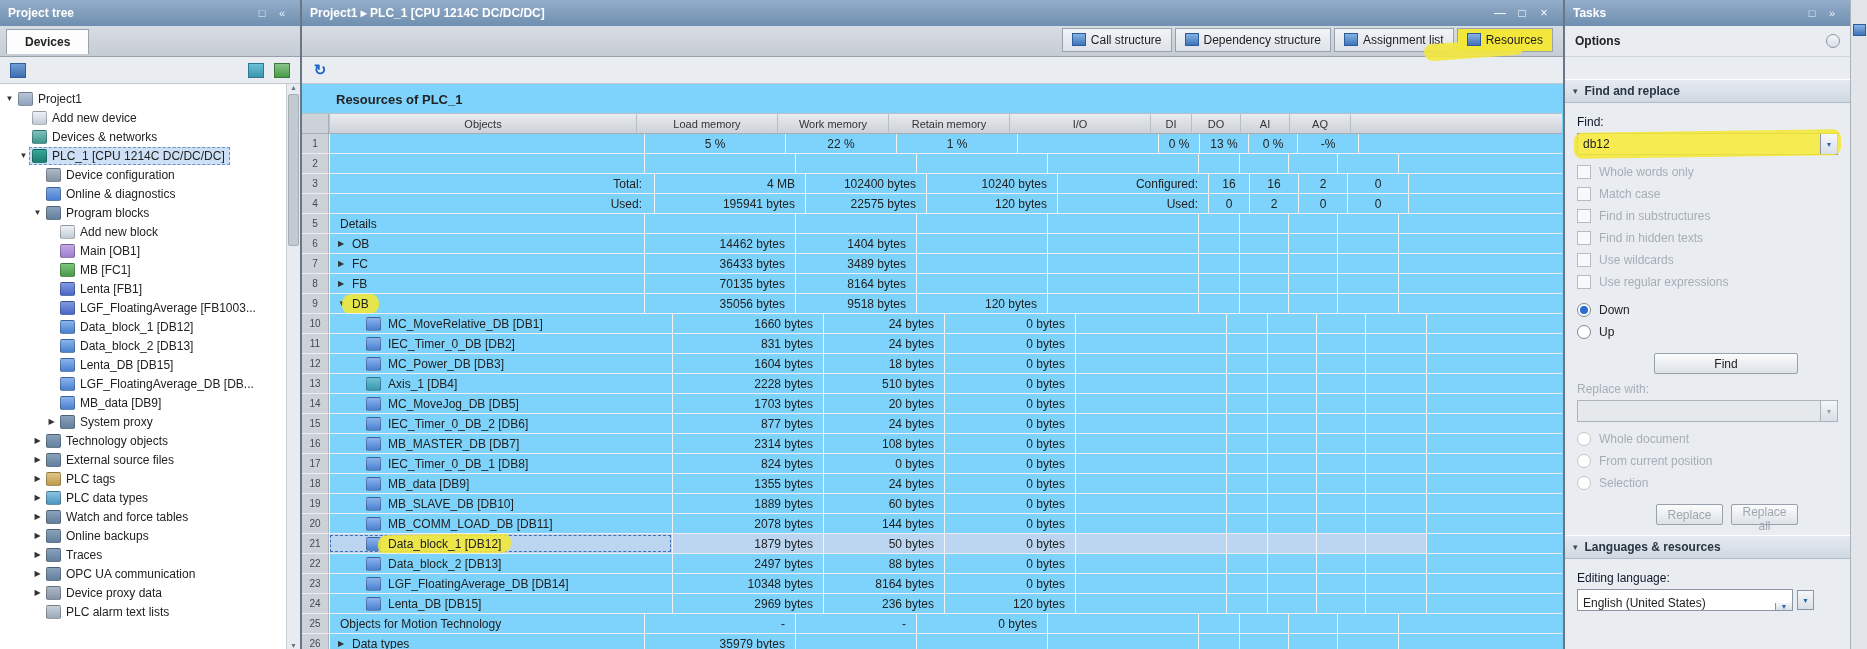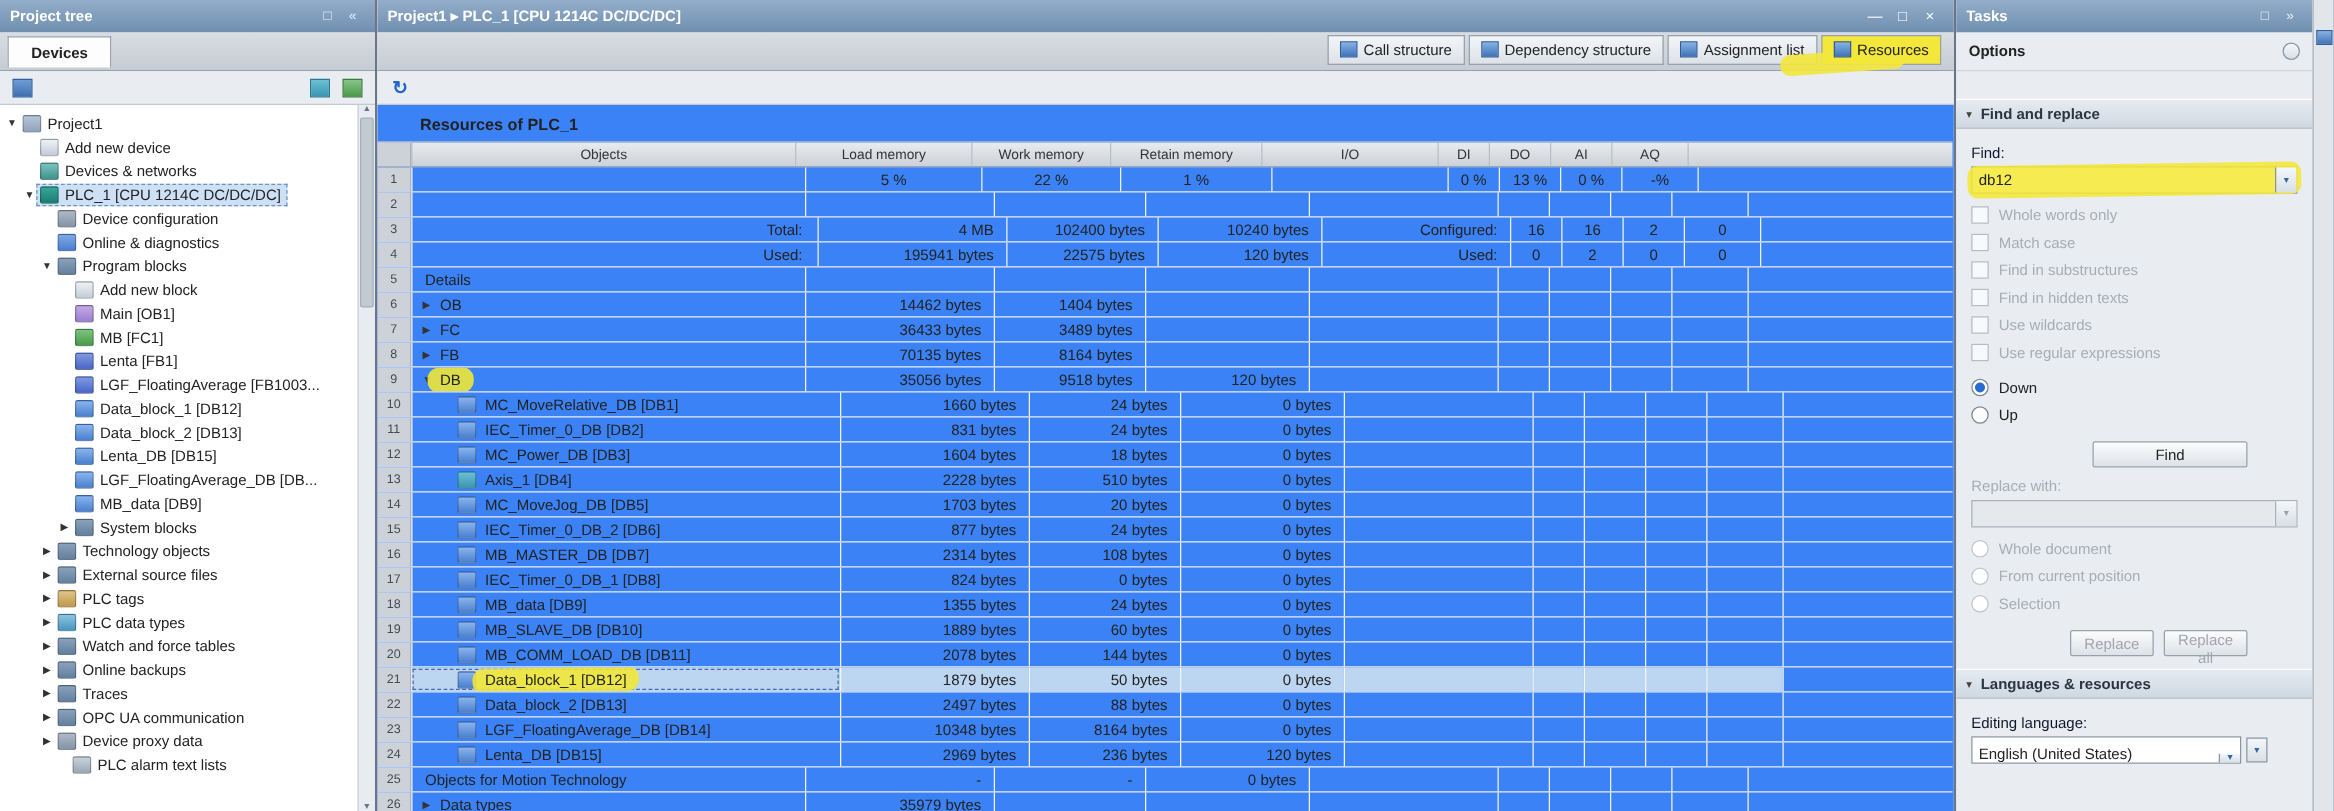--- a/index.html
+++ b/index.html
@@ -63,21 +63,21 @@
   .ic-axis{background:linear-gradient(#6cc0d4,#3a96b0)}
   .ic-tags{background:linear-gradient(#e0c48a,#c09a4a)}
   .ic-datatypes{background:linear-gradient(#8ac4e0,#4a96c0)}
   .ic-proxy{background:linear-gradient(#aeb9c6,#8494a6)}
   .ic-program-info{background:linear-gradient(#8ac48a,#5a9a5a)}
   .ic-textlist{background:linear-gradient(#c8d2dc,#9aa8b6)}
   .vscroll{width:13px;flex:none;background:#e8ecf0;border-left:1px solid #c8d0d8;display:flex;flex-direction:column;align-items:center;font-size:7px;color:#6a7480}
   .vscroll .thumb{width:9px;height:150px;margin-top:3px;background:#c2cad2;border:1px solid #a6aeb6;border-radius:2px}
 
   
-  .content{flex:1;background:#3b82f6;overflow:hidden}
+  .content{flex:1;background:#7dd3fc;overflow:hidden}
   .sec-title{font-weight:bold;font-size:13px;color:#222;padding:8px 0 6px 34px}
   .thead,.trow{display:flex;width:1260px}
   .cell{display:flex;align-items:center;min-width:0;overflow:hidden;white-space:nowrap}
   .gutter{width:26px;flex:none;background:#cdd2d9;border-right:1px solid #aab1b9;justify-content:center;font-size:10px;color:#454a50}
   .c-obj{width:306px;flex:none;padding-left:8px}
   .c-load{width:140px;flex:none}.c-work{width:110px;flex:none}.c-ret{width:120px;flex:none}
   .c-io{width:140px;flex:none}.c-di{width:40px;flex:none}.c-do{width:48px;flex:none}
   .c-ai{width:48px;flex:none}.c-aq{width:60px;flex:none}.c-fill{flex:1}
   .thead{height:19px;background:linear-gradient(#e8ebef,#cdd2d8);border-top:1px solid #b8bfc6;border-bottom:1px solid #a6adb5}
   .thead .cell{justify-content:center;font-size:11px;color:#333;border-left:1px solid #b8bfc6;padding-left:0}
@@ -115,21 +115,21 @@
   .optlist{margin-top:6px}
   .opt{display:flex;align-items:center;height:22px}
   .opt-label{color:#222}
   .opt.dis .opt-label{color:#a6adb5}
   .chk{width:12px;height:12px;flex:none;border:1px solid #b4bcc4;background:#f7f9fa;margin-right:8px}
   .radio{width:12px;height:12px;flex:none;border:1px solid #7a8694;border-radius:50%;background:#fff;margin-right:8px;position:relative}
   .radio.on::after{content:"";position:absolute;left:2px;top:2px;right:2px;bottom:2px;border-radius:50%;background:#2a6ad4}
   .opt.dis .radio{border-color:#c0c6cc}
   .btn{height:21px;border:1px solid #98a2ac;border-radius:2px;background:linear-gradient(#fbfcfd,#dde2e7);font:inherit;color:#222;padding:0 10px}
   .btn.dis{color:#a0a6ae}
-  .find-btn{display:block;width:124px;margin:10px 40px 0 auto}
+  .find-btn{display:block;width:144px;margin:10px 40px 0 auto}
   .btnrow{display:flex;justify-content:flex-end;gap:8px;margin:10px 40px 0 0}
   .btnrow .btn{width:67px}
   .langrow{display:flex;align-items:center;margin-top:4px}
   .selectbox{height:20px;width:214px;border:1px solid #8a96a4;background:#fff;display:flex;align-items:flex-end}
   .sval{flex:1;padding:0 5px;white-space:nowrap;overflow:hidden}
   .xdd{width:15px;height:18px;margin-left:4px;border:1px solid #8a96a4;background:linear-gradient(#f4f7fa,#d9dfe6);display:flex;align-items:center;justify-content:center;font-size:7px;color:#2f66b0}
 </style>
 </head>
 <body>
 
@@ -276,21 +276,21 @@
     <span class="arrow"></span>
     <span class="ti-body">
       <span class="ic ic-db"></span>
       <span class="tlabel">MB_data [DB9]</span>
     </span>
   </div>
           <div class="tree-row" style="padding-left: 46px;">
     <span class="arrow">▶</span>
     <span class="ti-body">
       <span class="ic ic-folder"></span>
-      <span class="tlabel">System blocks</span>
+      <span class="tlabel">System proxy</span>
     </span>
   </div>
           <div class="tree-row" style="padding-left: 32px;">
     <span class="arrow">▶</span>
     <span class="ti-body">
       <span class="ic ic-folder"></span>
       <span class="tlabel">Technology objects</span>
     </span>
   </div>
           <div class="tree-row" style="padding-left: 32px;">
@@ -342,21 +342,21 @@
       <span class="tlabel">OPC UA communication</span>
     </span>
   </div>
           <div class="tree-row" style="padding-left: 32px;">
     <span class="arrow">▶</span>
     <span class="ti-body">
       <span class="ic ic-proxy"></span>
       <span class="tlabel">Device proxy data</span>
     </span>
   </div>
-          <div class="tree-row" style="padding-left: 44px;">
+          <div class="tree-row" style="padding-left: 32px;">
     <span class="arrow"></span>
     <span class="ti-body">
       <span class="ic ic-textlist"></span>
       <span class="tlabel">PLC alarm text lists</span>
     </span>
   </div>
         </div>
       <div class="vscroll">
         <span>▲</span>
         <div class="thumb"></div>

